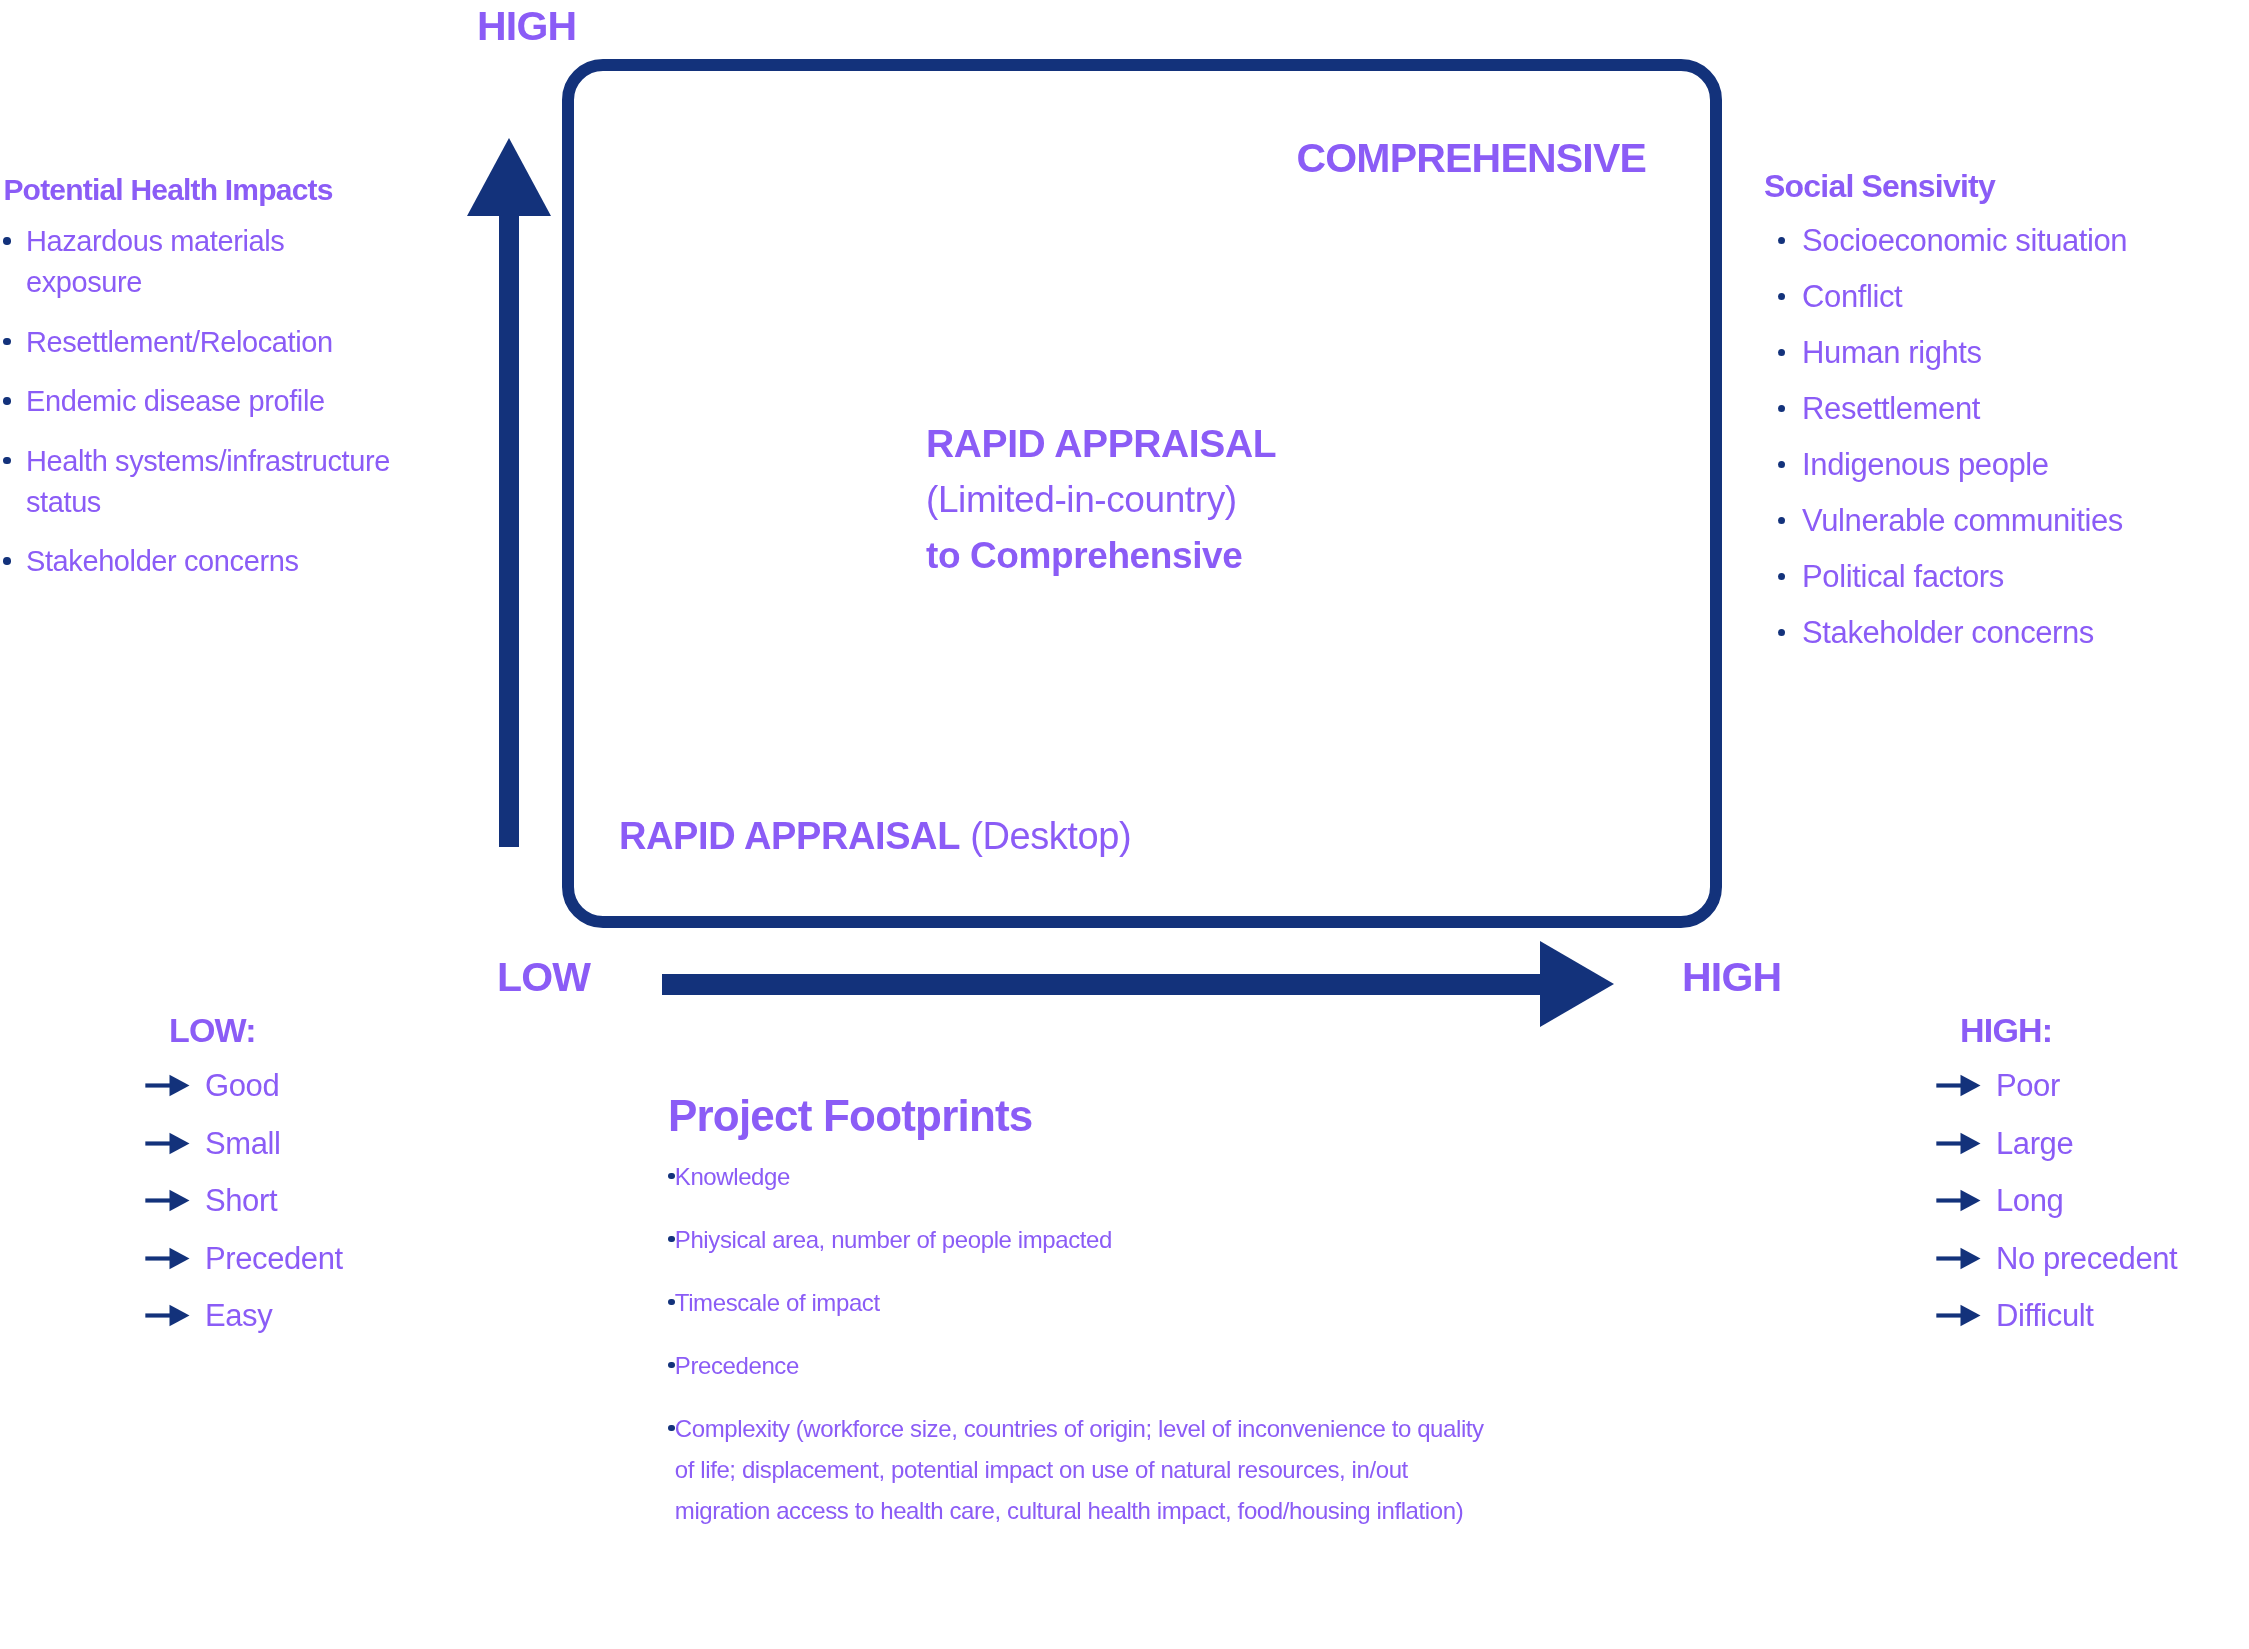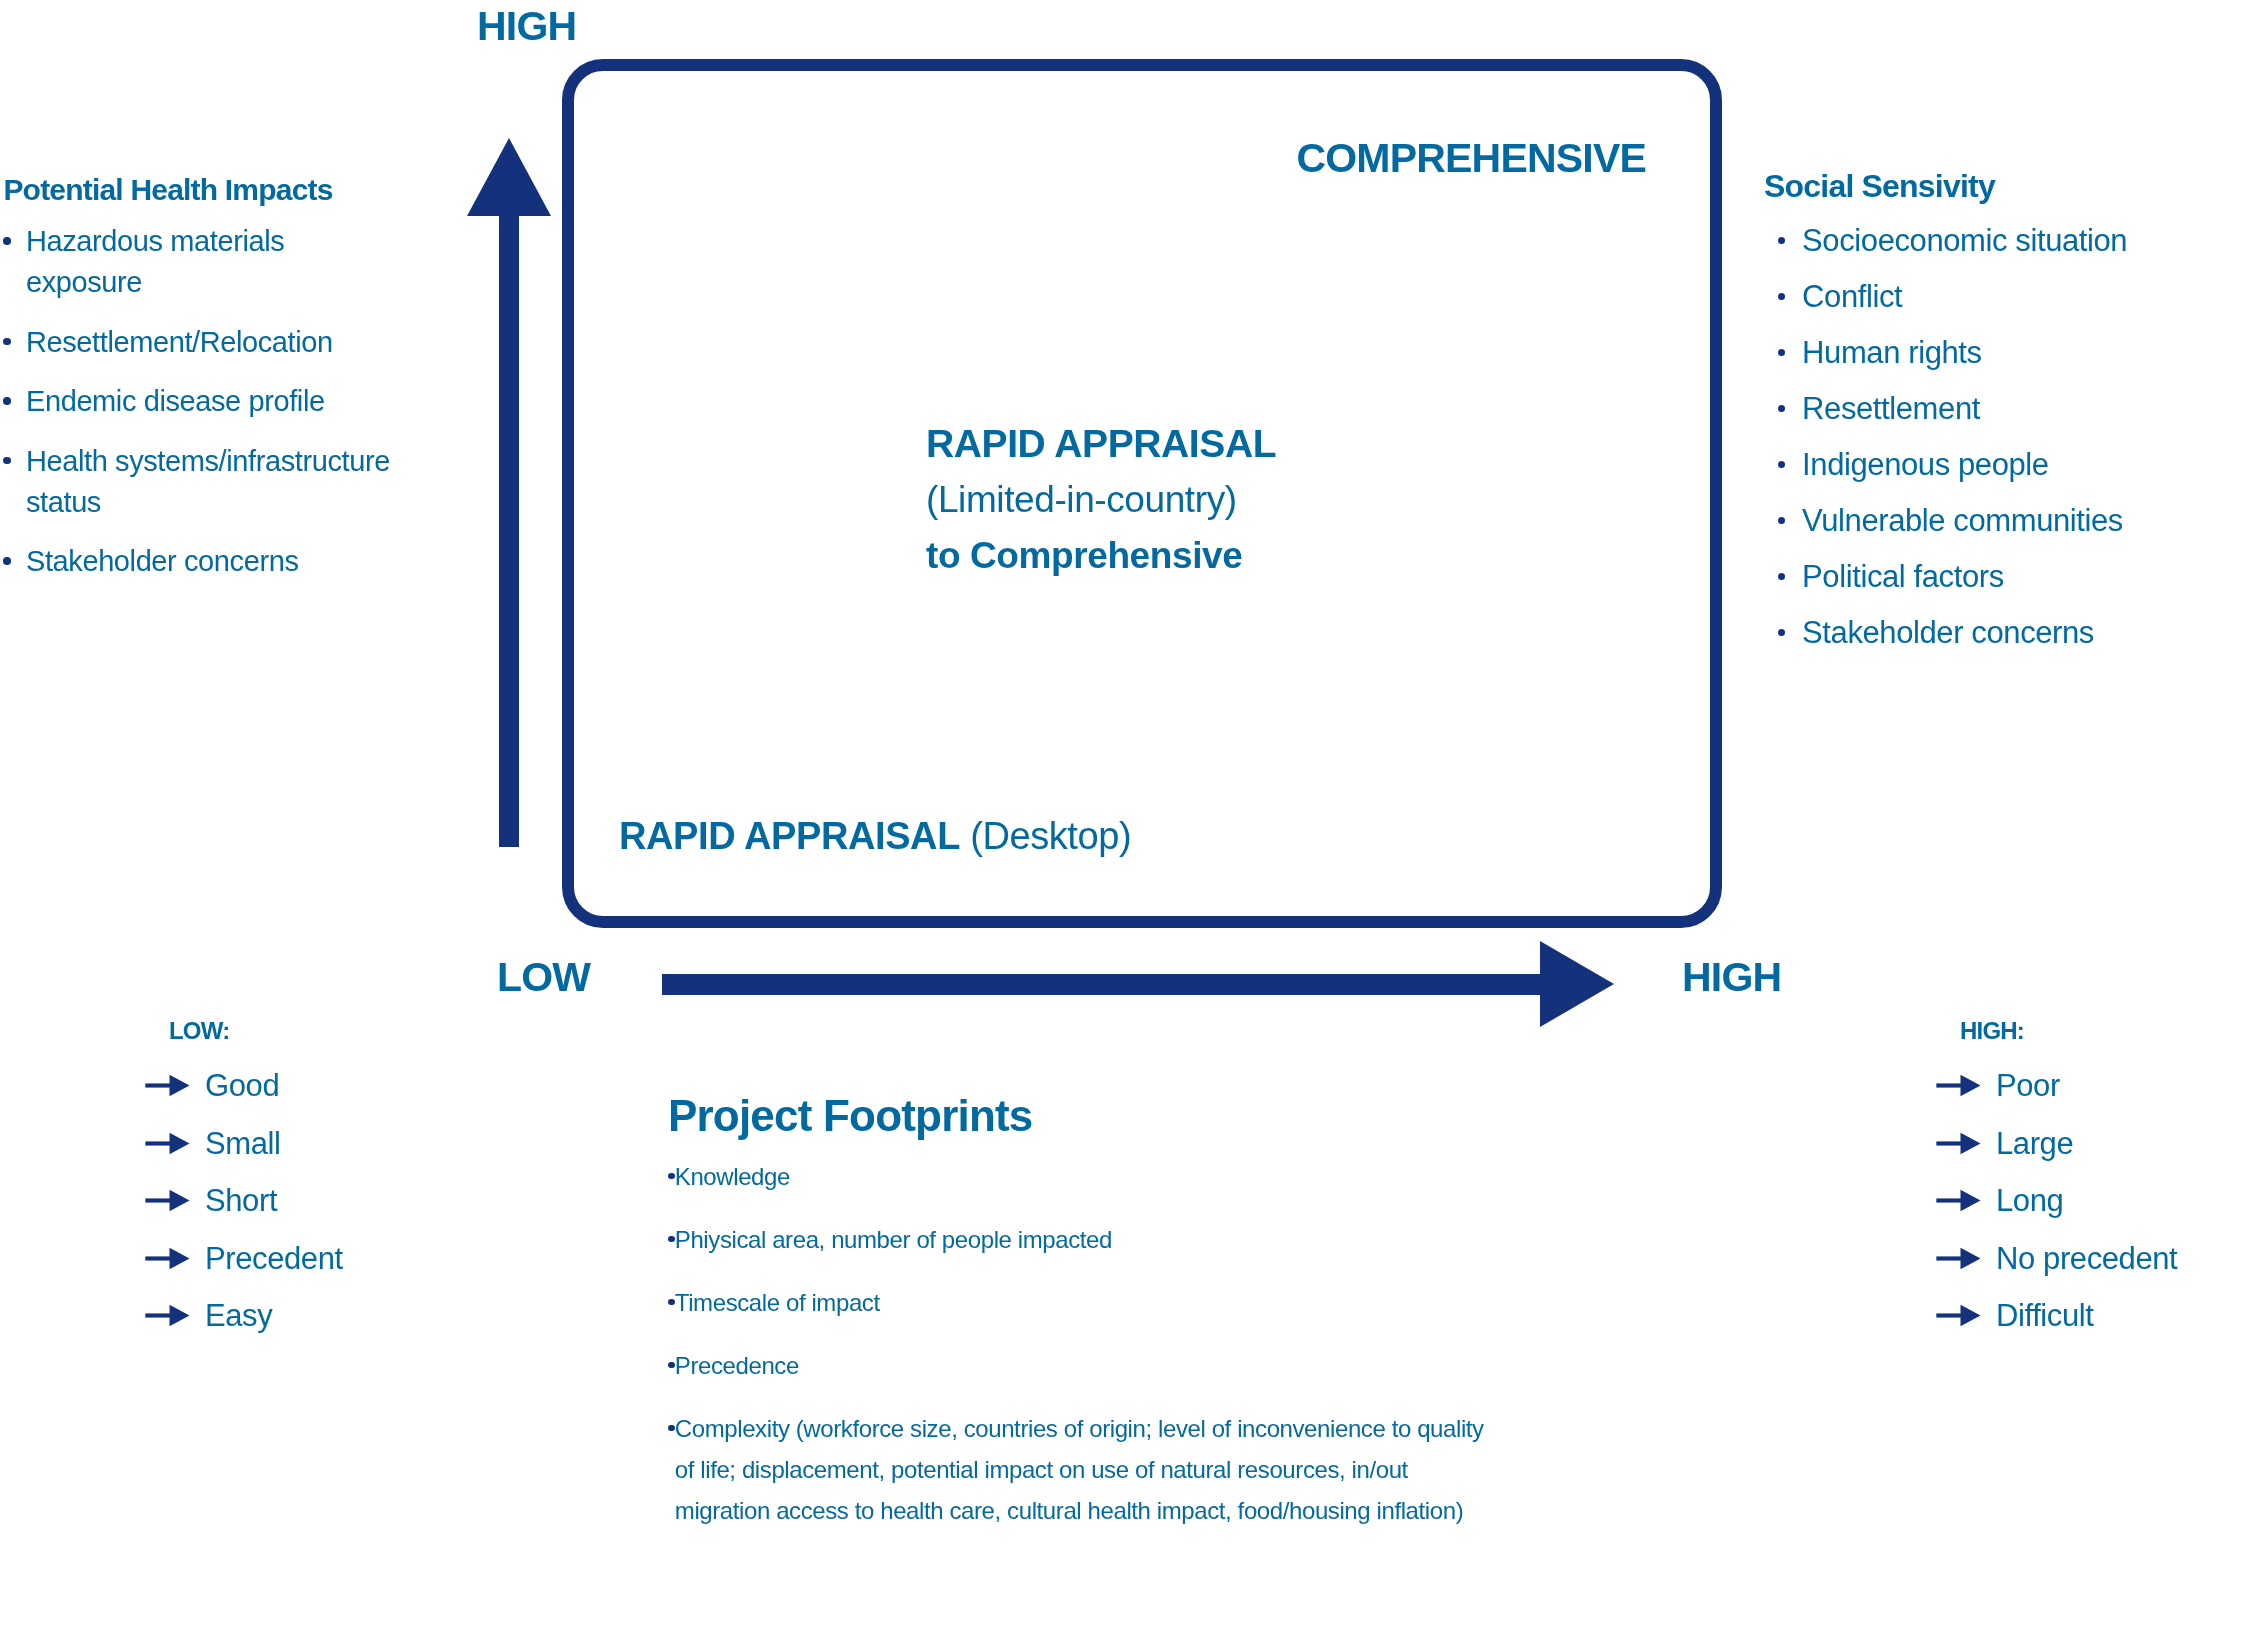--- a/index.html
+++ b/index.html
@@ -2,21 +2,21 @@
 <html style="font-size:13.5px"><head>
 <meta charset="utf-8">
 <style>
   html, body { margin: 0; padding: 0; background: #ffffff; }
   #stage {
     position: relative;
     width: 2250px;
     height: 1649px;
     background: #ffffff;
     font-family: "Liberation Sans", "DejaVu Sans", sans-serif;
-    color: #0369a1;
+    color: #8b5cf6;
     overflow: hidden;
     letter-spacing: -0.4px;
   }
   .abs { position: absolute; }
 
   
   .axis-label {
     font-size: 41px;
     font-weight: bold;
     letter-spacing: -0.8px;
@@ -90,21 +90,21 @@
     flex: 0 0 auto;
     width: 7.6px; height: 7.6px;
     border-radius: 50%;
     background: #13327b;
     margin-top: 16px;
   }
   .left-panel .dot { margin-top: 16px; }
 
   
   .legend { }
-  .legend .legend-title { font-size: 24px; font-weight: bold; line-height: 41px; margin-left: 25px; margin-bottom: 15px; letter-spacing: -0.8px; }
+  .legend .legend-title { font-size: 34px; font-weight: bold; line-height: 41px; margin-left: 25px; margin-bottom: 15px; letter-spacing: -0.8px; }
   .legend .l-item { display: flex; align-items: center; gap: 15px; margin-bottom: 18.6px; font-size: 31px; line-height: 39px; white-space: nowrap; }
   .low-legend { left: 144px; top: 1010px; }
   .high-legend { left: 1935px; top: 1010px; }
   .arrow-icon { flex: 0 0 auto; display: block; }
 
   
   .footprints { left: 668px; top: 1095px; width: 854px; }
   .footprints .panel-title { font-size: 44px; font-weight: bold; line-height: 42px; margin-bottom: 18.6px; letter-spacing: -0.8px; }
   .footprints .p-item { display: flex; margin-bottom: 22px; font-size: 24px; line-height: 41px; }
   .footprints .p-item .txt { max-width: 812px; }

